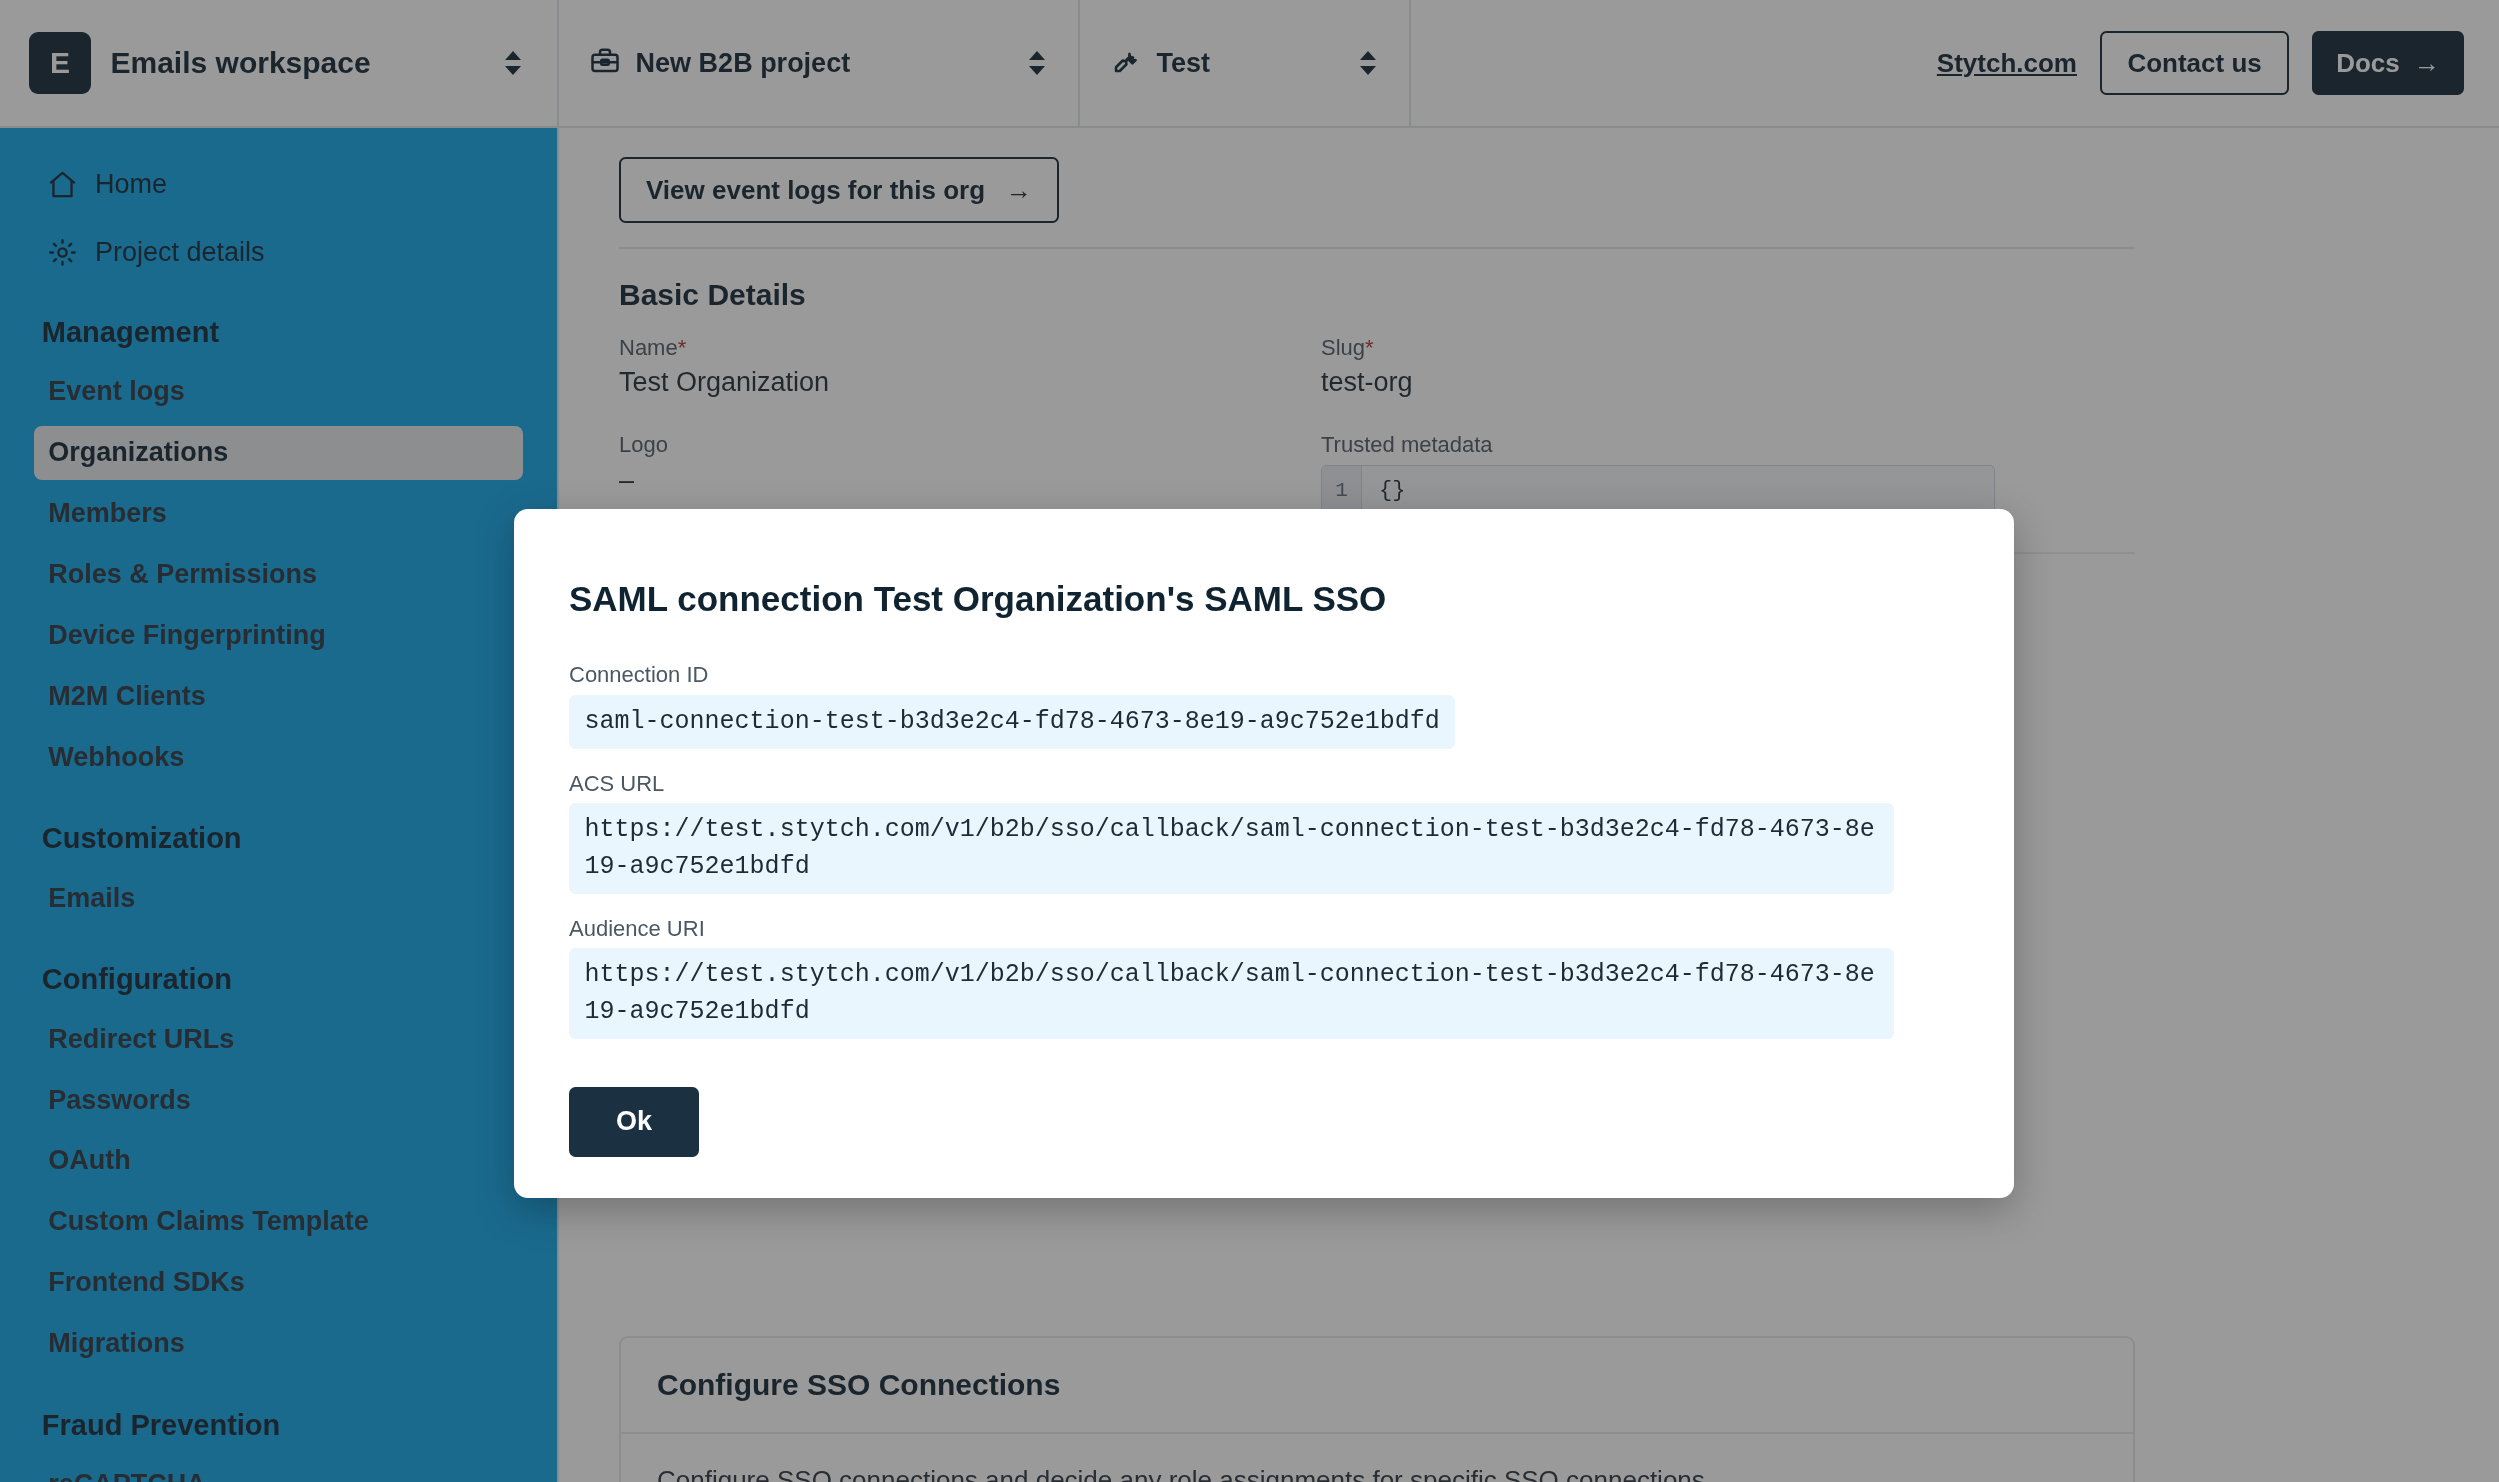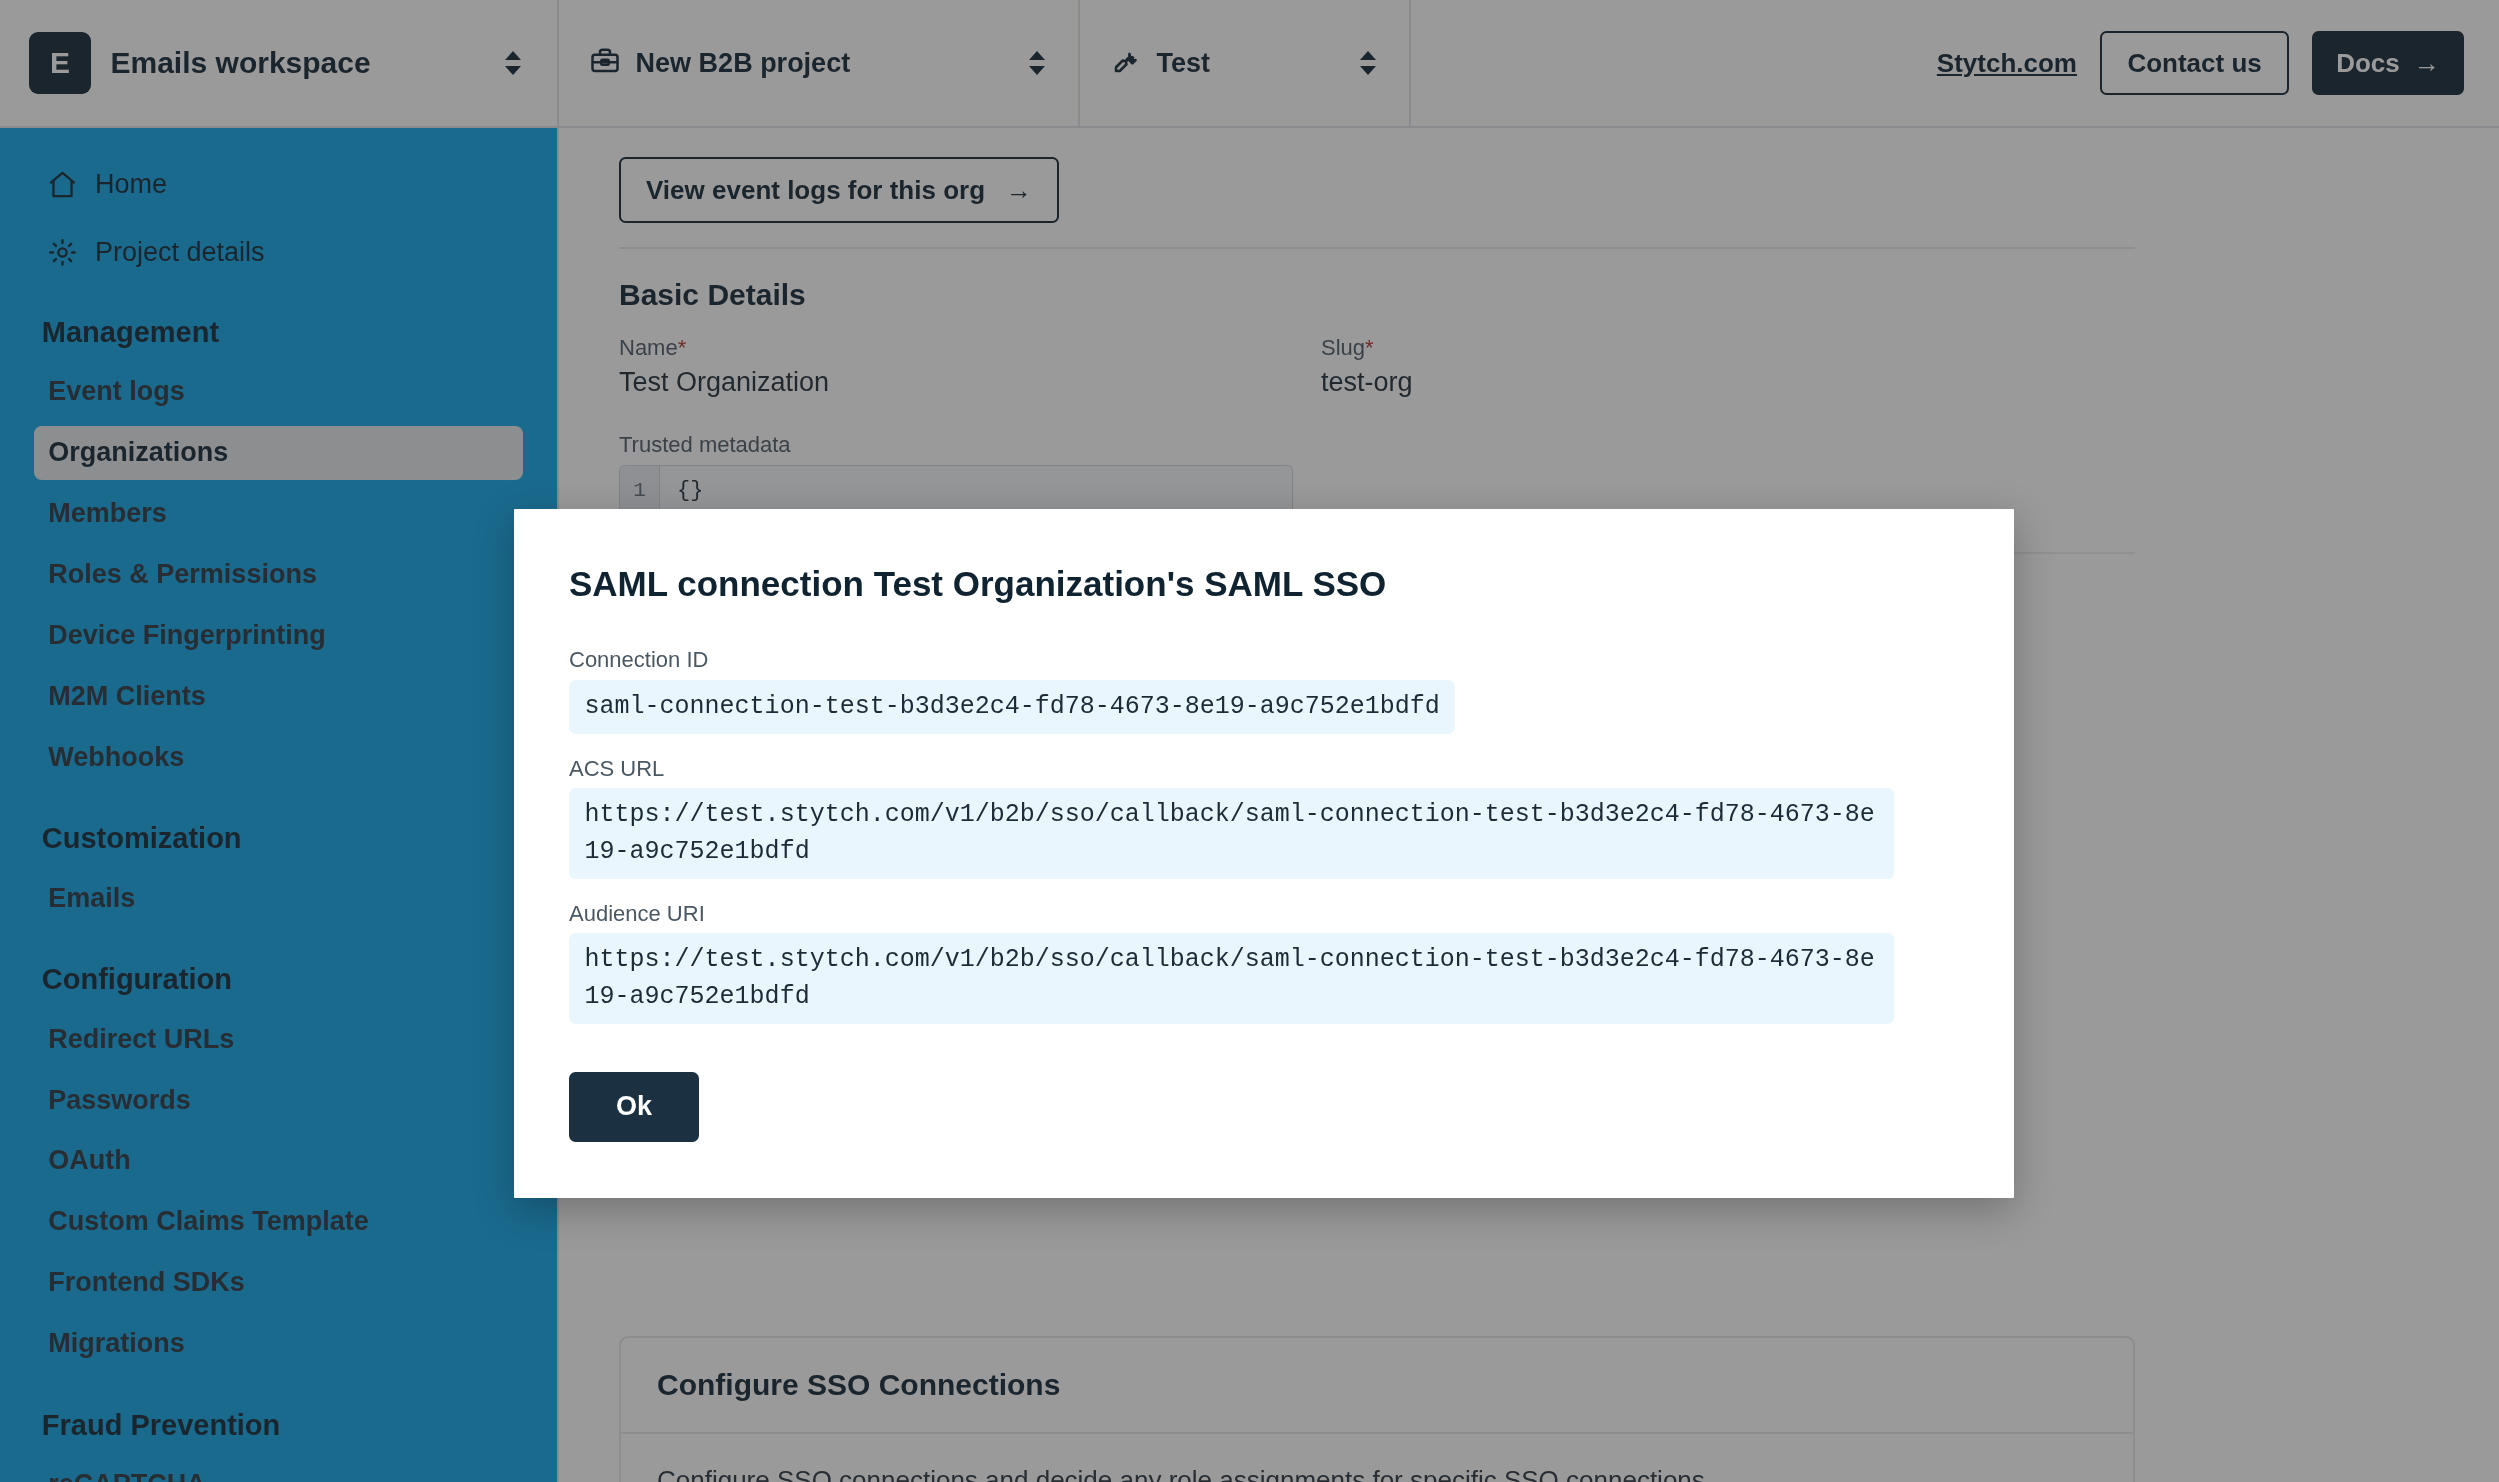--- a/index.html
+++ b/index.html
@@ -141,22 +141,22 @@
   
   .overlay {
     position: absolute; inset: 0; width: 2500px; height: 1483px;
     background: rgba(40, 40, 40, 0.47); z-index: 50;
   }
 
   
   .modal {
     position: absolute; left: 514px; top: 509px;
     width: 1500px; height: 689px;
-    background: #ffffff; border-radius: 1px; z-index: 60;
-    padding: 55px 55px; overflow: hidden;
+    background: #ffffff; border-radius: 14px; z-index: 60;
+    padding: 70px 55px; overflow: hidden;
     box-shadow: 0 11.7px 39px rgba(0,0,0,0.25);
   }
   .modal-title { font-size: 35px; font-weight: 700; color: #0f2331; margin-bottom: 43px; }
   .modal-label { font-size: 22px; color: #4a5864; margin-bottom: 6.5px; }
   .pill {
     background: #eaf6fd; border-radius: 6.5px;
     font-family: "Liberation Mono", monospace;
     font-size: 25px; color: #1c2b36; line-height: 1.45;
     padding: 9px 15.6px; margin-bottom: 22px; display: inline-block;
     word-break: break-all;
@@ -289,20 +289,24 @@
             <div class="field-value">Test Organization</div>
           </div>
           <div class="field-col">
             <div class="field-label"><span>Slug</span><span class="req">*</span></div>
             <div class="field-value">test-org</div>
           </div>
         </div>
 
         <div class="field-grid" style="margin-top:34px">
           <div class="field-col">
+            <div class="field-label">Logo</div>
+            <div class="field-dash">–</div>
+          </div>
+          <div class="field-col">
             <div class="field-label">Trusted metadata</div>
             <div class="code-box">
               <div class="code-gutter">1</div>
               <div class="code-text">{}</div>
             </div>
           </div>
         </div>
 
         <div class="rule-soft"></div>
 

